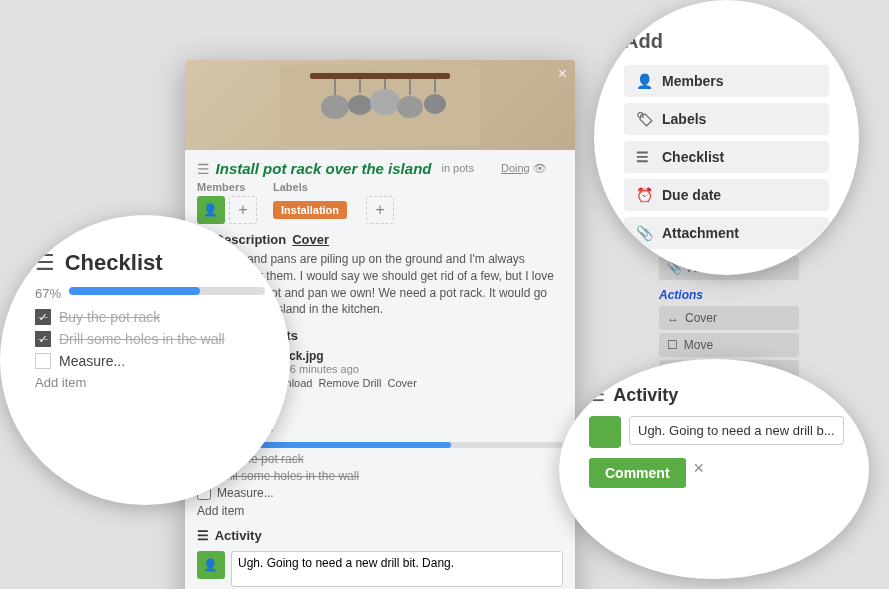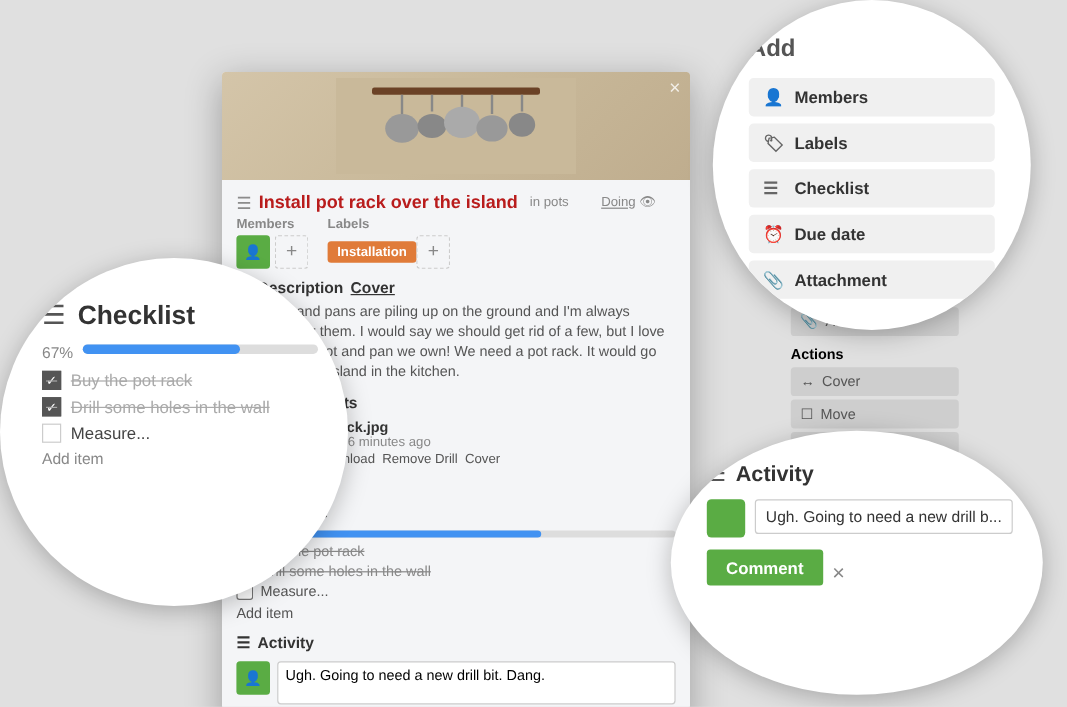--- a/index.html
+++ b/index.html
@@ -59,21 +59,22 @@
     }
 
     .card-icon {
       color: #8c8c8c;
       font-size: 14px;
     }
 
     .card-title {
       font-size: 15px;
       font-weight: bold;
-      color: #b91c1c;
+      color: #15803d;
+      font-style: italic;
     }
 
     .card-list-info {
       font-size: 11px;
       color: #888;
       margin-left: 4px;
     }
 
     .card-list-name {
       text-decoration: underline;
@@ -326,22 +327,23 @@
       text-align: left;
       cursor: pointer;
       margin-bottom: 3px;
       font-size: 12px;
       color: #555;
     }
 
     .actions-title {
       font-size: 12px;
       font-weight: bold;
-      color: #000000;
+      color: #1d4ed8;
       margin: 8px 0 4px;
+      font-style: italic;
     }
 
     
     .zoom-circle {
       position: absolute;
       border-radius: 50%;
       background: white;
       box-shadow: 0 4px 20px rgba(0,0,0,0.25);
       overflow: hidden;
       z-index: 20;
@@ -519,21 +521,20 @@
       font-size: 18px;
       font-weight: bold;
       color: #333;
     }
 
     .zoom-activity-comment-row {
       display: flex;
       align-items: flex-start;
       gap: 8px;
       margin-bottom: 10px;
-      text-align: center;
     }
 
     .zoom-activity-avatar {
       width: 32px;
       height: 32px;
       border-radius: 4px;
       background: #5aac44;
       flex-shrink: 0;
     }
 
@@ -541,21 +542,21 @@
       font-size: 13px;
       color: #333;
       padding: 6px 8px;
       border: 1px solid #ccc;
       border-radius: 3px;
       flex: 1;
     }
 
     .zoom-activity-actions {
       display: flex;
-      align-items: flex-end;
+      align-items: flex-start;
       gap: 8px;
       margin-top: 6px;
     }
 
     .zoom-comment-btn {
       background: #5aac44;
       color: #fff;
       border: none;
       padding: 7px 16px;
       border-radius: 3px;
@@ -613,21 +614,21 @@
     <div class="card-meta-row">
       <div class="card-meta-section">
         <label>Members</label>
         <div class="member-avatars">
           <div class="avatar">👤</div>
           <button class="add-btn-small">+</button>
         </div>
       </div>
       <div class="card-meta-section">
         <label>Labels</label>
-        <div style="display:flex;gap:0;align-items:center">
+        <div style="display:flex;gap:19px;align-items:center">
           <span class="label-badge">Installation</span>
           <button class="add-btn-small">+</button>
         </div>
       </div>
     </div>
 
     <div class="description-section">
       <div class="section-header">
         <span>☰</span>
         <span>Description</span>

